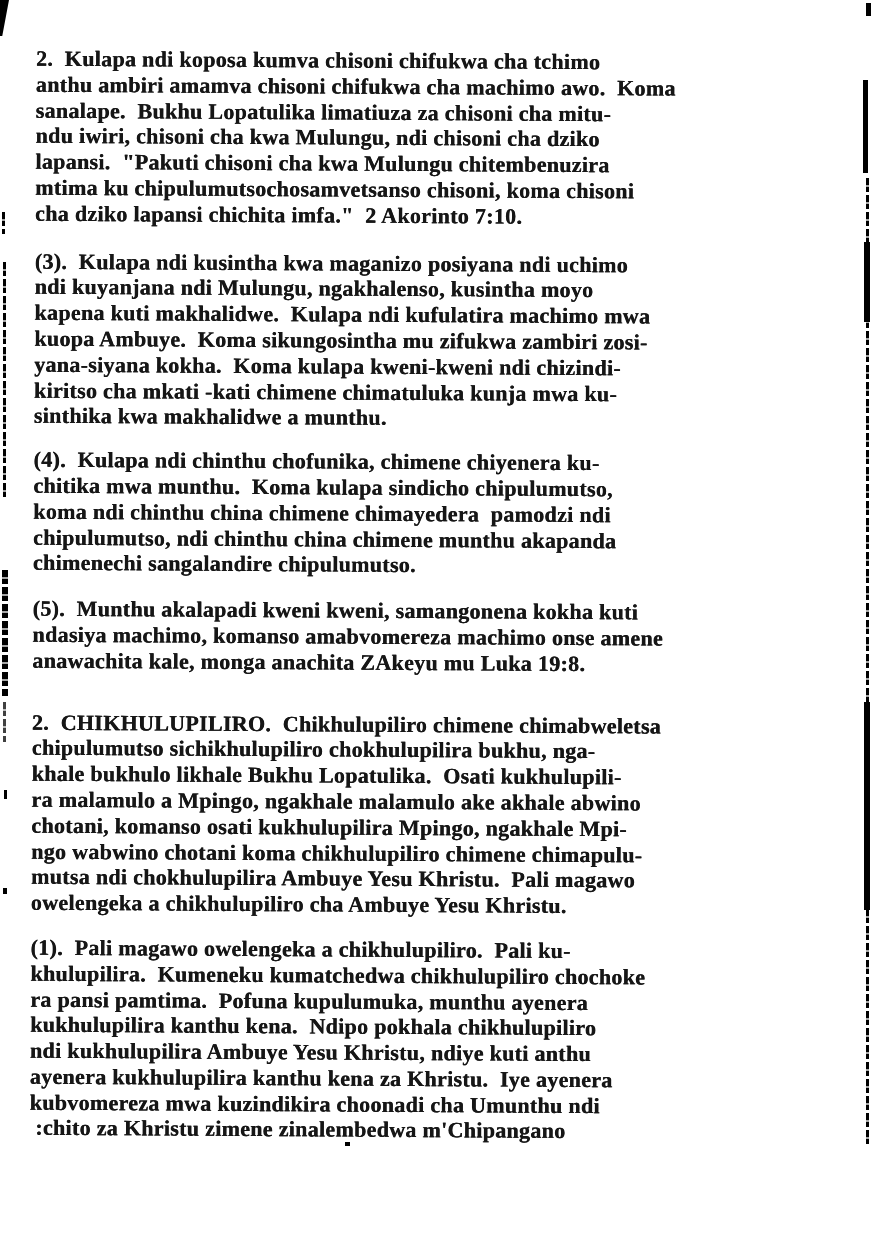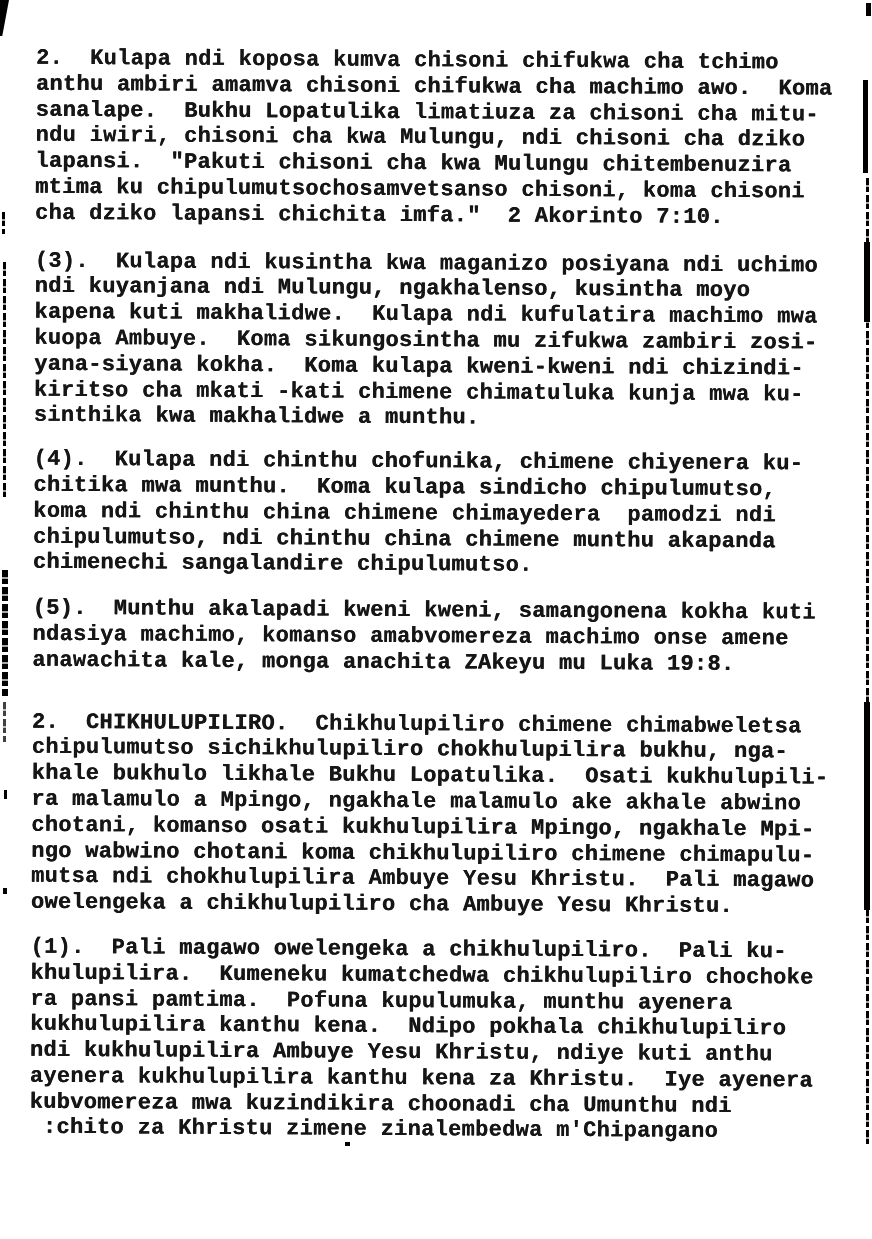--- a/index.html
+++ b/index.html
@@ -6,21 +6,21 @@
     margin: 0;
     padding: 0;
     background: var(--paper, #ffffff);
   }
   .page {
     position: relative;
     width: 872px;
     height: 1146px;
     background: var(--paper, #ffffff);
     overflow: hidden;
-    font-family: Liberation Mono, monospace;
+    font-family: Liberation Serif, serif;
     color: var(--ink, #161616);
   }
   .text-col {
     position: absolute;
     left: 36px;
     top: 46px;
     width: 820px;
     transform: rotate(0.35deg);
     transform-origin: 40px 0;
   }

